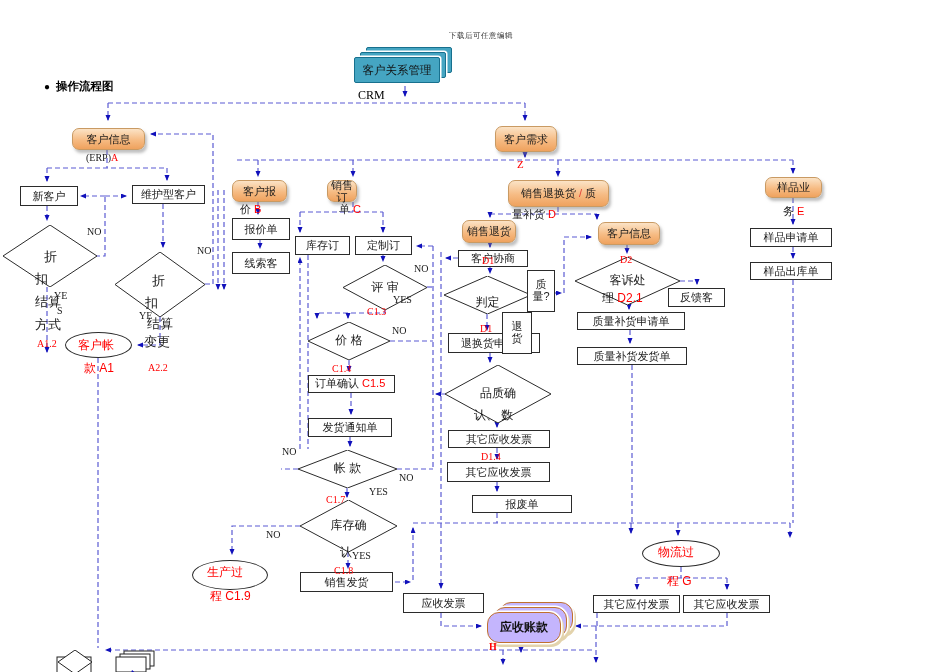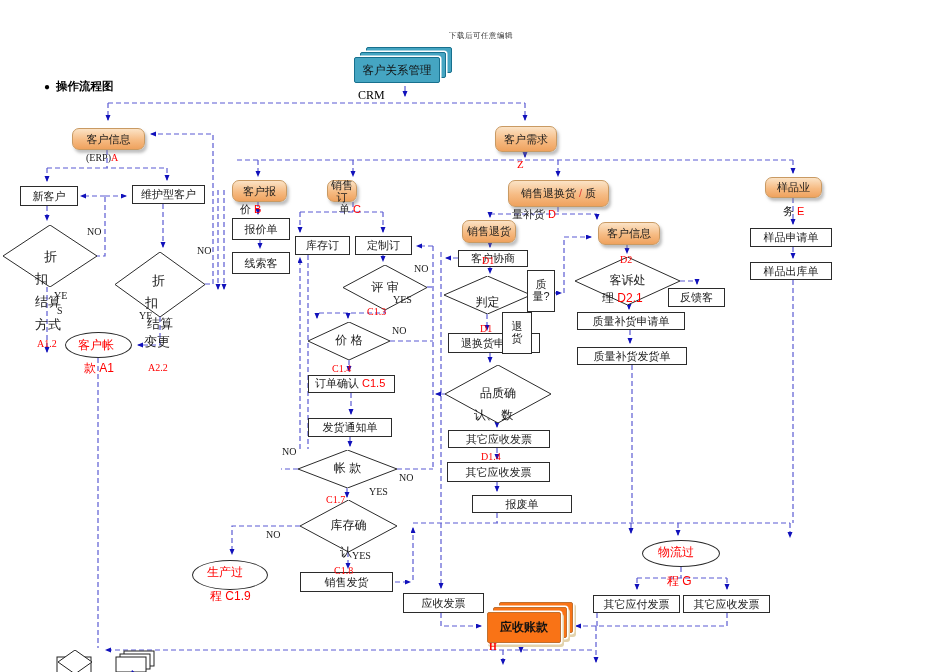--- a/index.html
+++ b/index.html
@@ -15,21 +15,21 @@
   .ellipse{background:#fff;border:1px solid #2b2b2b;border-radius:50%;}
   .diamond{background:transparent;border:none;}
   .diamond svg{position:absolute;left:0;top:0;}
   .dlabel{position:relative;z-index:2;}
   .vtext span{display:block;text-align:center;line-height:1.08;}
   .t{position:absolute;white-space:nowrap;line-height:1.12;z-index:4;color:#1a1a1a;}
   .serif{font-family:"Liberation Serif","DejaVu Serif",serif;}
   .layer{position:absolute;box-sizing:border-box;}
   .stackwrap{background:transparent!important;border:none!important;}
   .teal .layer{background:#45a5c2;border:1px solid #17708e;box-shadow:0 0 0 1.5px #fff;border-radius:2px;}
-  .orangestack .layer{background:#f97316;border:1px solid #c0702f;box-shadow:0 0 0 1.5px #fff,2px 3px 0 1px #e3d3ac;border-radius:2px;}
+  .orangestack .layer{background:#c4b5fd;border:1px solid #c0702f;box-shadow:0 0 0 1.5px #fff,2px 3px 0 1px #e3d3ac;border-radius:12px;}
   .mainlayer{display:flex;align-items:center;justify-content:center;font-size:11.5px;color:#111;}
   .orangestack .mainlayer{font-weight:bold;font-size:12px;}
   #watermark{position:absolute;font-size:7.5px;color:#333;letter-spacing:.5px;z-index:4;}
   #pagetitle{position:absolute;left:44px;top:79px;font-size:11.5px;font-weight:bold;color:#000;z-index:4;display:flex;align-items:center;gap:6px;}
   #pagetitle .bullet{font-size:10px;}
   #crmcap{position:absolute;left:358px;top:88px;font-size:12px;z-index:4;}
 </style>
 </head>
 <body>
 

